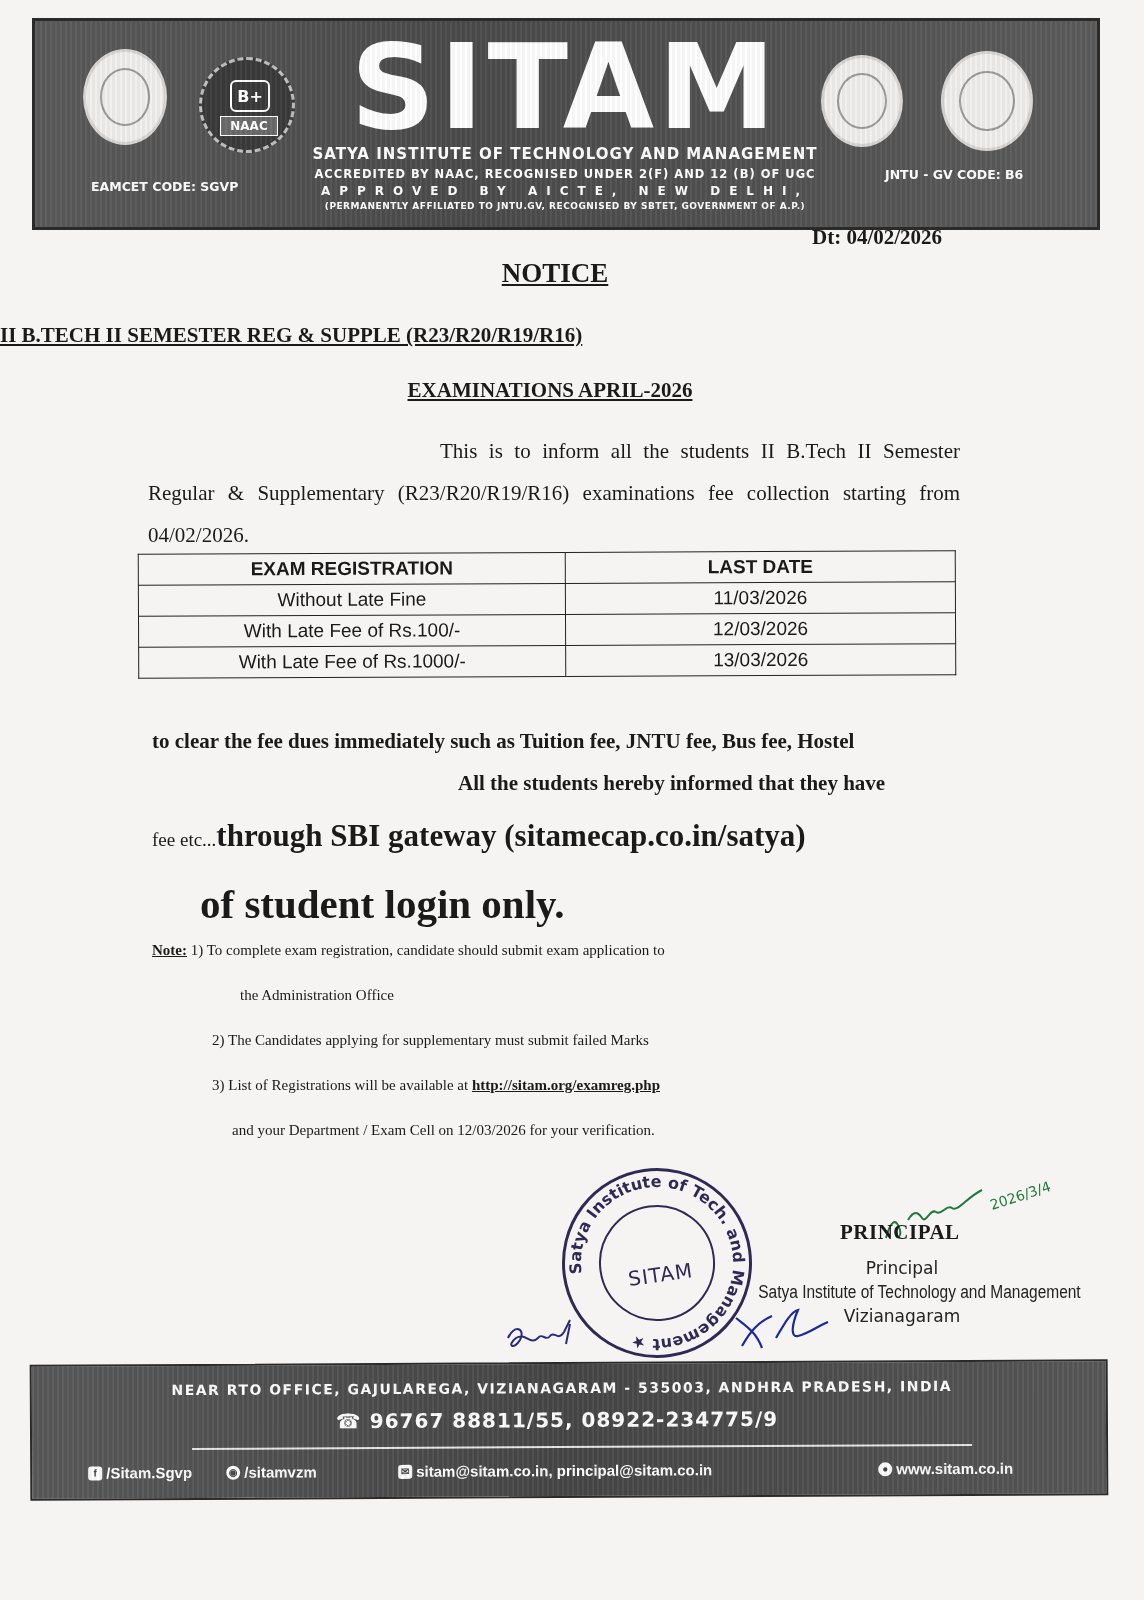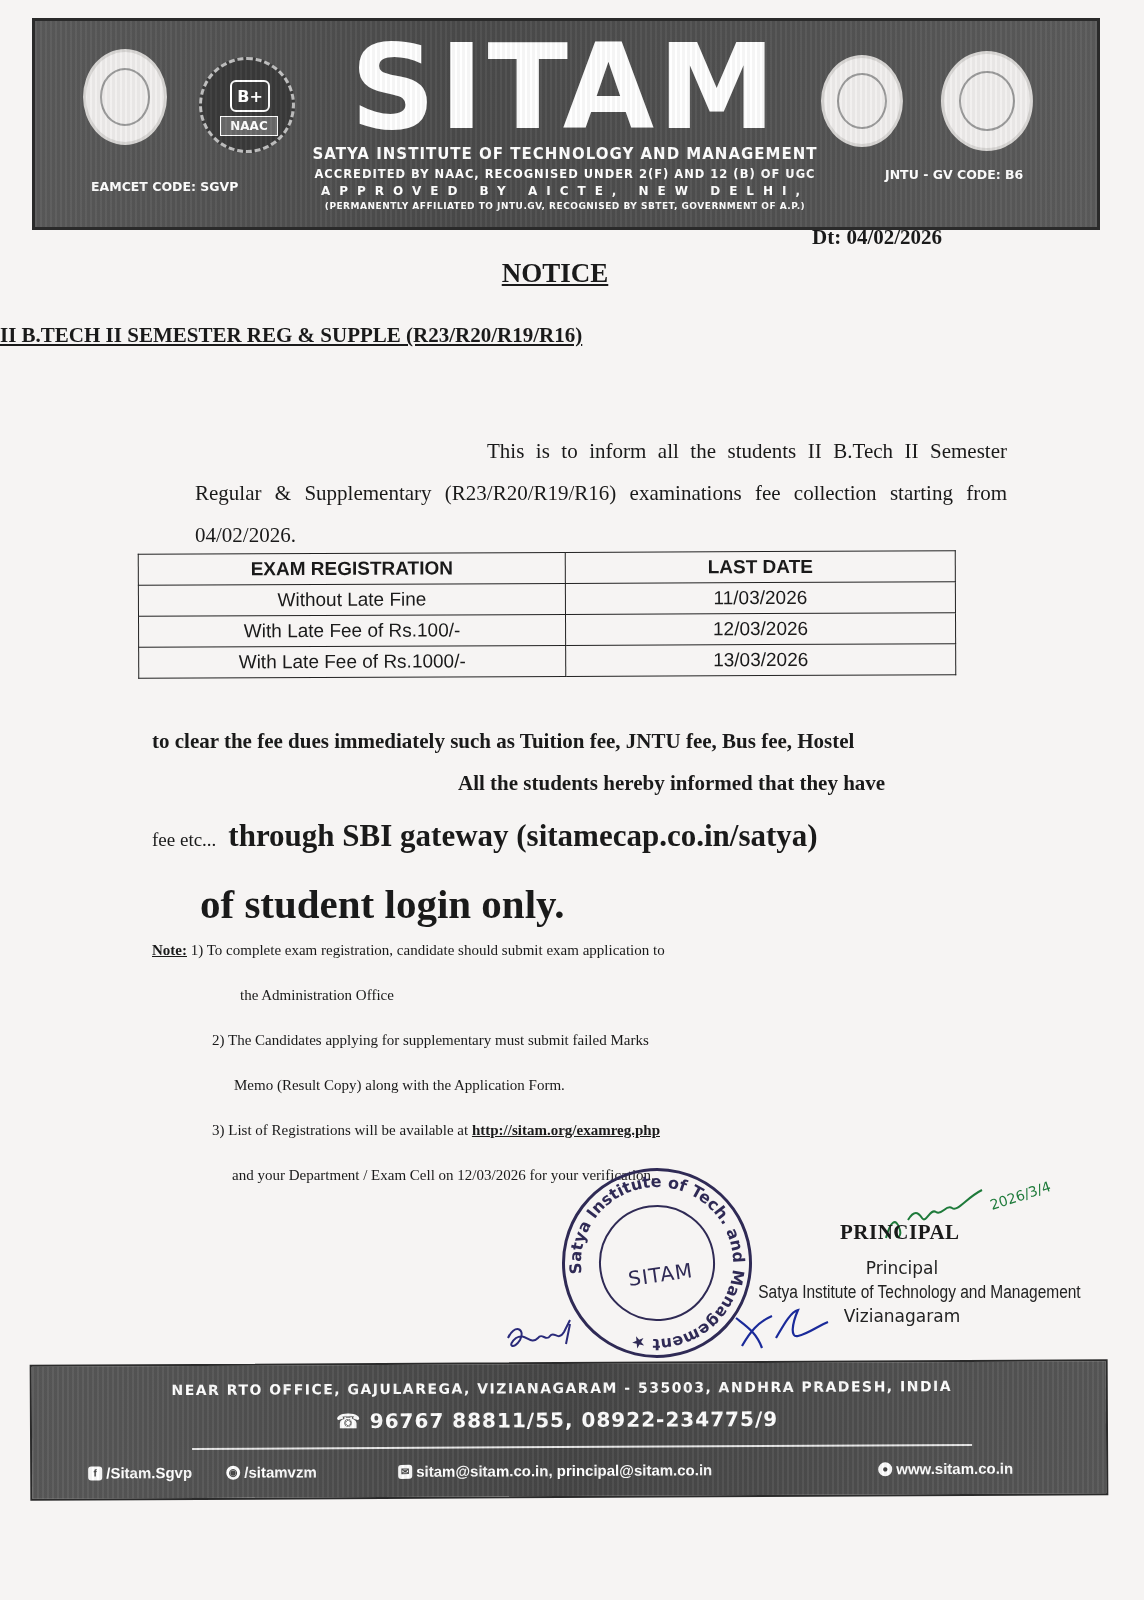--- a/index.html
+++ b/index.html
@@ -82,21 +82,21 @@
   .subject-1 {
     position: absolute; left: 0; width: 1100px; top: 323px; text-align: left;
     font-weight: bold; font-size: 21px; text-decoration: underline;
   }
   .subject-2 {
     position: absolute; left: 0; width: 1100px; top: 378px; text-align: center;
     font-weight: bold; font-size: 21px; text-decoration: underline;
   }
   .para1 {
     position: absolute; left: 148px; top: 430px; width: 812px;
-    font-size: 21px; line-height: 42px; text-align: justify; margin-left: 47px;
+    font-size: 21px; line-height: 42px; text-align: justify;
   }
   .para1 .indent { display: inline-block; width: 292px; }
 
   table.reg {
     position: absolute; left: 138px; top: 552px; width: 818px;
     border-collapse: collapse; font-family: "Liberation Sans", sans-serif; font-size: 19px;
     transform: rotate(-0.25deg);
   }
   table.reg th, table.reg td {
     border: 1.5px solid #222; height: 30px; text-align: center; padding: 0;
@@ -104,21 +104,21 @@
   table.reg th { font-weight: bold; }
   table.reg td:first-child, table.reg th:first-child { width: 426px; }
 
   .para2 {
     position: absolute; left: 152px; top: 720px; width: 810px;
     font-weight: bold; font-size: 21px; line-height: 42px;
     font-family: "Liberation Serif", serif;
   }
   .para2 .indent { display: inline-block; width: 306px; }
   .para2 .small { font-size: 19px; font-weight: normal; }
-  .para2 .big { font-size: 31px; margin-left: 12px; }
+  .para2 .big { font-size: 31px; }
   .para2 .line3 { line-height: 64px; }
   .para2 .line4 { font-size: 41px; line-height: 64px; margin-left: 48px; }
 
   .notes {
     position: absolute; left: 152px; top: 928px; width: 820px;
     font-size: 15px; line-height: 45px;
   }
   .note-label { text-decoration: underline; font-weight: bold; }
   .note-line { white-space: nowrap; }
   .ind1 { padding-left: 88px; }
@@ -212,20 +212,21 @@
     <div class="code-left">EAMCET CODE: SGVP</div>
     <div class="accr">ACCREDITED BY NAAC, RECOGNISED UNDER 2(F) AND 12 (B) OF UGC</div>
     <div class="code-right">JNTU - GV CODE: B6</div>
     <div class="approved">APPROVED BY AICTE, NEW DELHI,</div>
     <div class="affil">(PERMANENTLY AFFILIATED TO JNTU.GV, RECOGNISED BY SBTET, GOVERNMENT OF A.P.)</div>
   </div>
 
   <div class="date">Dt: 04/02/2026</div>
   <div class="notice-title">NOTICE</div>
   <div class="subject-1">II B.TECH II SEMESTER REG &amp; SUPPLE (R23/R20/R19/R16)</div>
+  <div class="subject-2">EXAMINATIONS APRIL-2026</div>
 
   <div class="para1">
     <span class="indent"></span><span>This is to inform all the students II B.Tech II Semester Regular &amp; Supplementary (R23/R20/R19/R16) examinations fee collection starting from 04/02/2026.</span>
   </div>
 
   <table class="reg">
     <thead>
       <tr>
         <th>EXAM REGISTRATION</th>
         <th>LAST DATE</th>
@@ -251,21 +252,20 @@
     <div>to clear the fee dues immediately such as Tuition fee, JNTU fee, Bus fee, Hostel</div>
     <div><span class="indent"></span><span>All the students hereby informed that they have</span></div>
     <div class="line3"><span class="small">fee etc...</span><span class="big">through SBI gateway (sitamecap.co.in/satya)</span></div>
     <div class="line4">of student login only.</div>
   </div>
 
   <div class="notes">
     <div class="note-line"><span class="note-label">Note:</span> <span>1) To complete exam registration, candidate should submit exam application to</span></div>
     <div class="note-line ind1">the Administration Office</div>
     <div class="note-line ind2">2) The Candidates applying for supplementary must submit failed Marks</div>
-    <div class="note-line ind3">Memo (Result Copy) along with the Application Form.</div>
     <div class="note-line ind2"><span>3) List of Registrations will be available at </span><span class="link">http://sitam.org/examreg.php</span></div>
     <div class="note-line ind3" style="padding-left:80px">and your Department / Exam Cell on 12/03/2026 for your verification.</div>
   </div>
 
   <div class="stamp">
     <svg class="stamp-ring" viewBox="0 0 196 196">
       <defs>
           <path id="ringpath" d="M98,98 m-76,0 a76,76 0 1,1 152,0 a76,76 0 1,1 -152,0"></path>
         </defs>
       <text font-family="DejaVu Sans, sans-serif" font-size="16" fill="#2f2a55" font-weight="bold">

